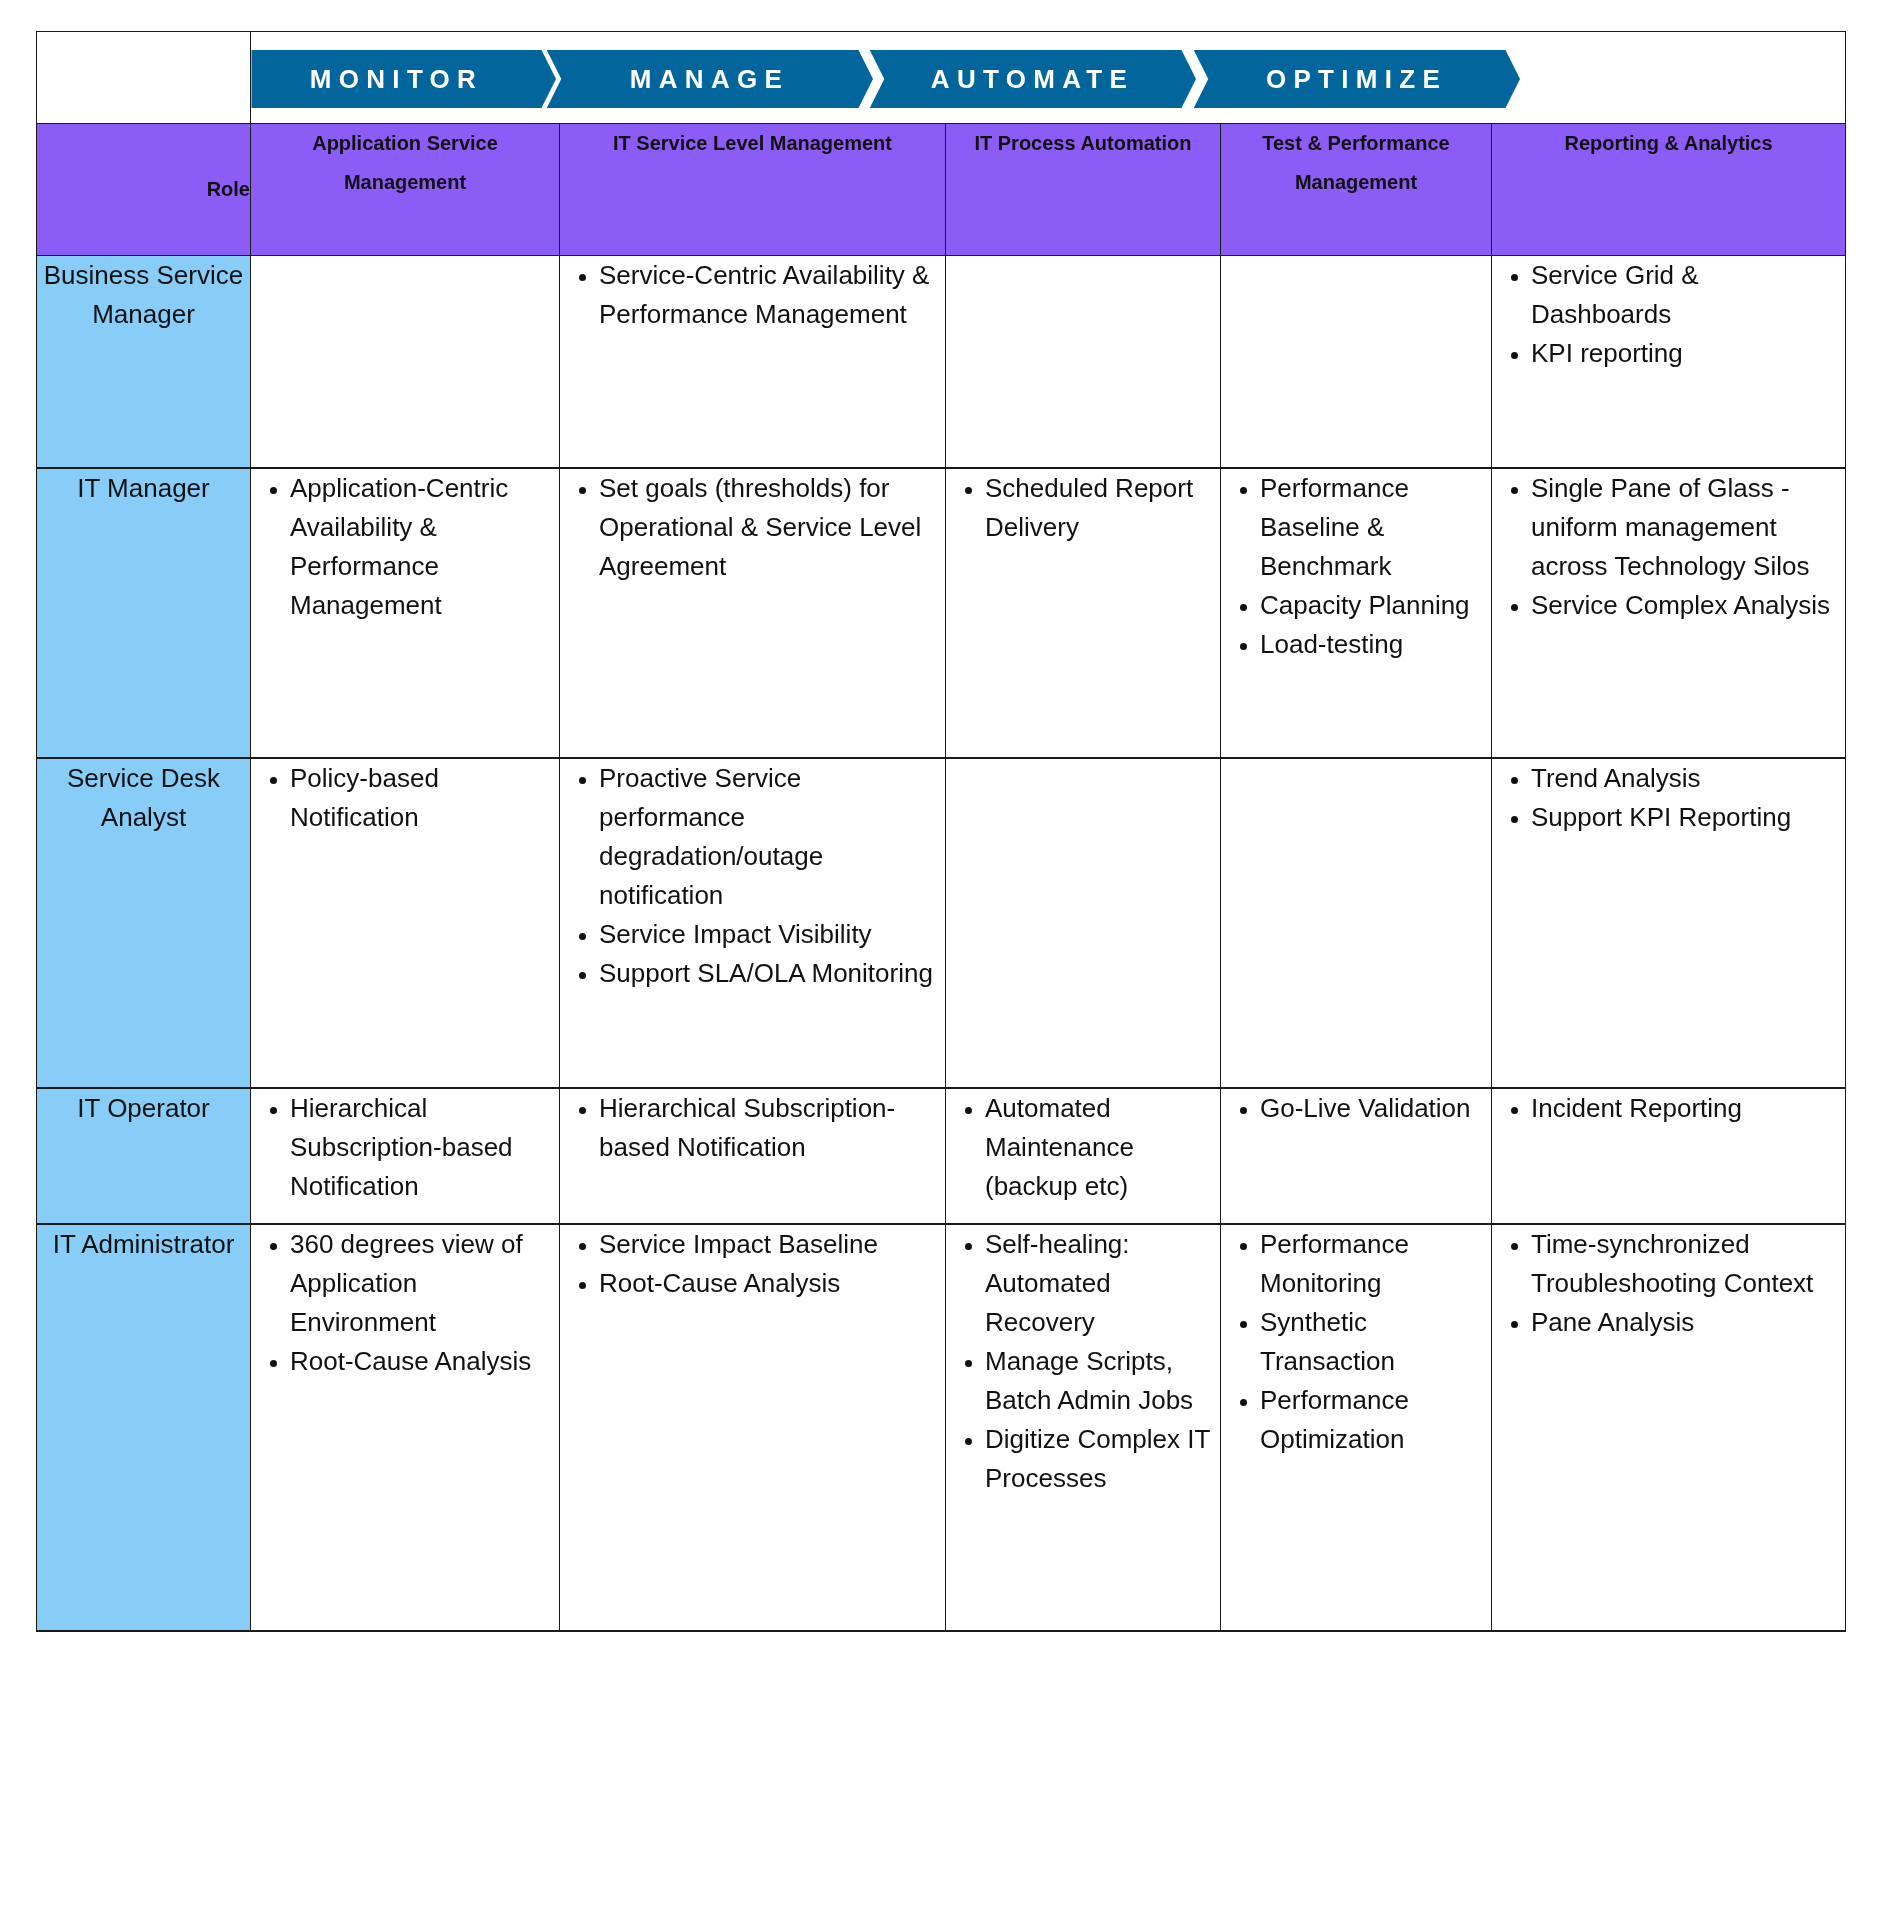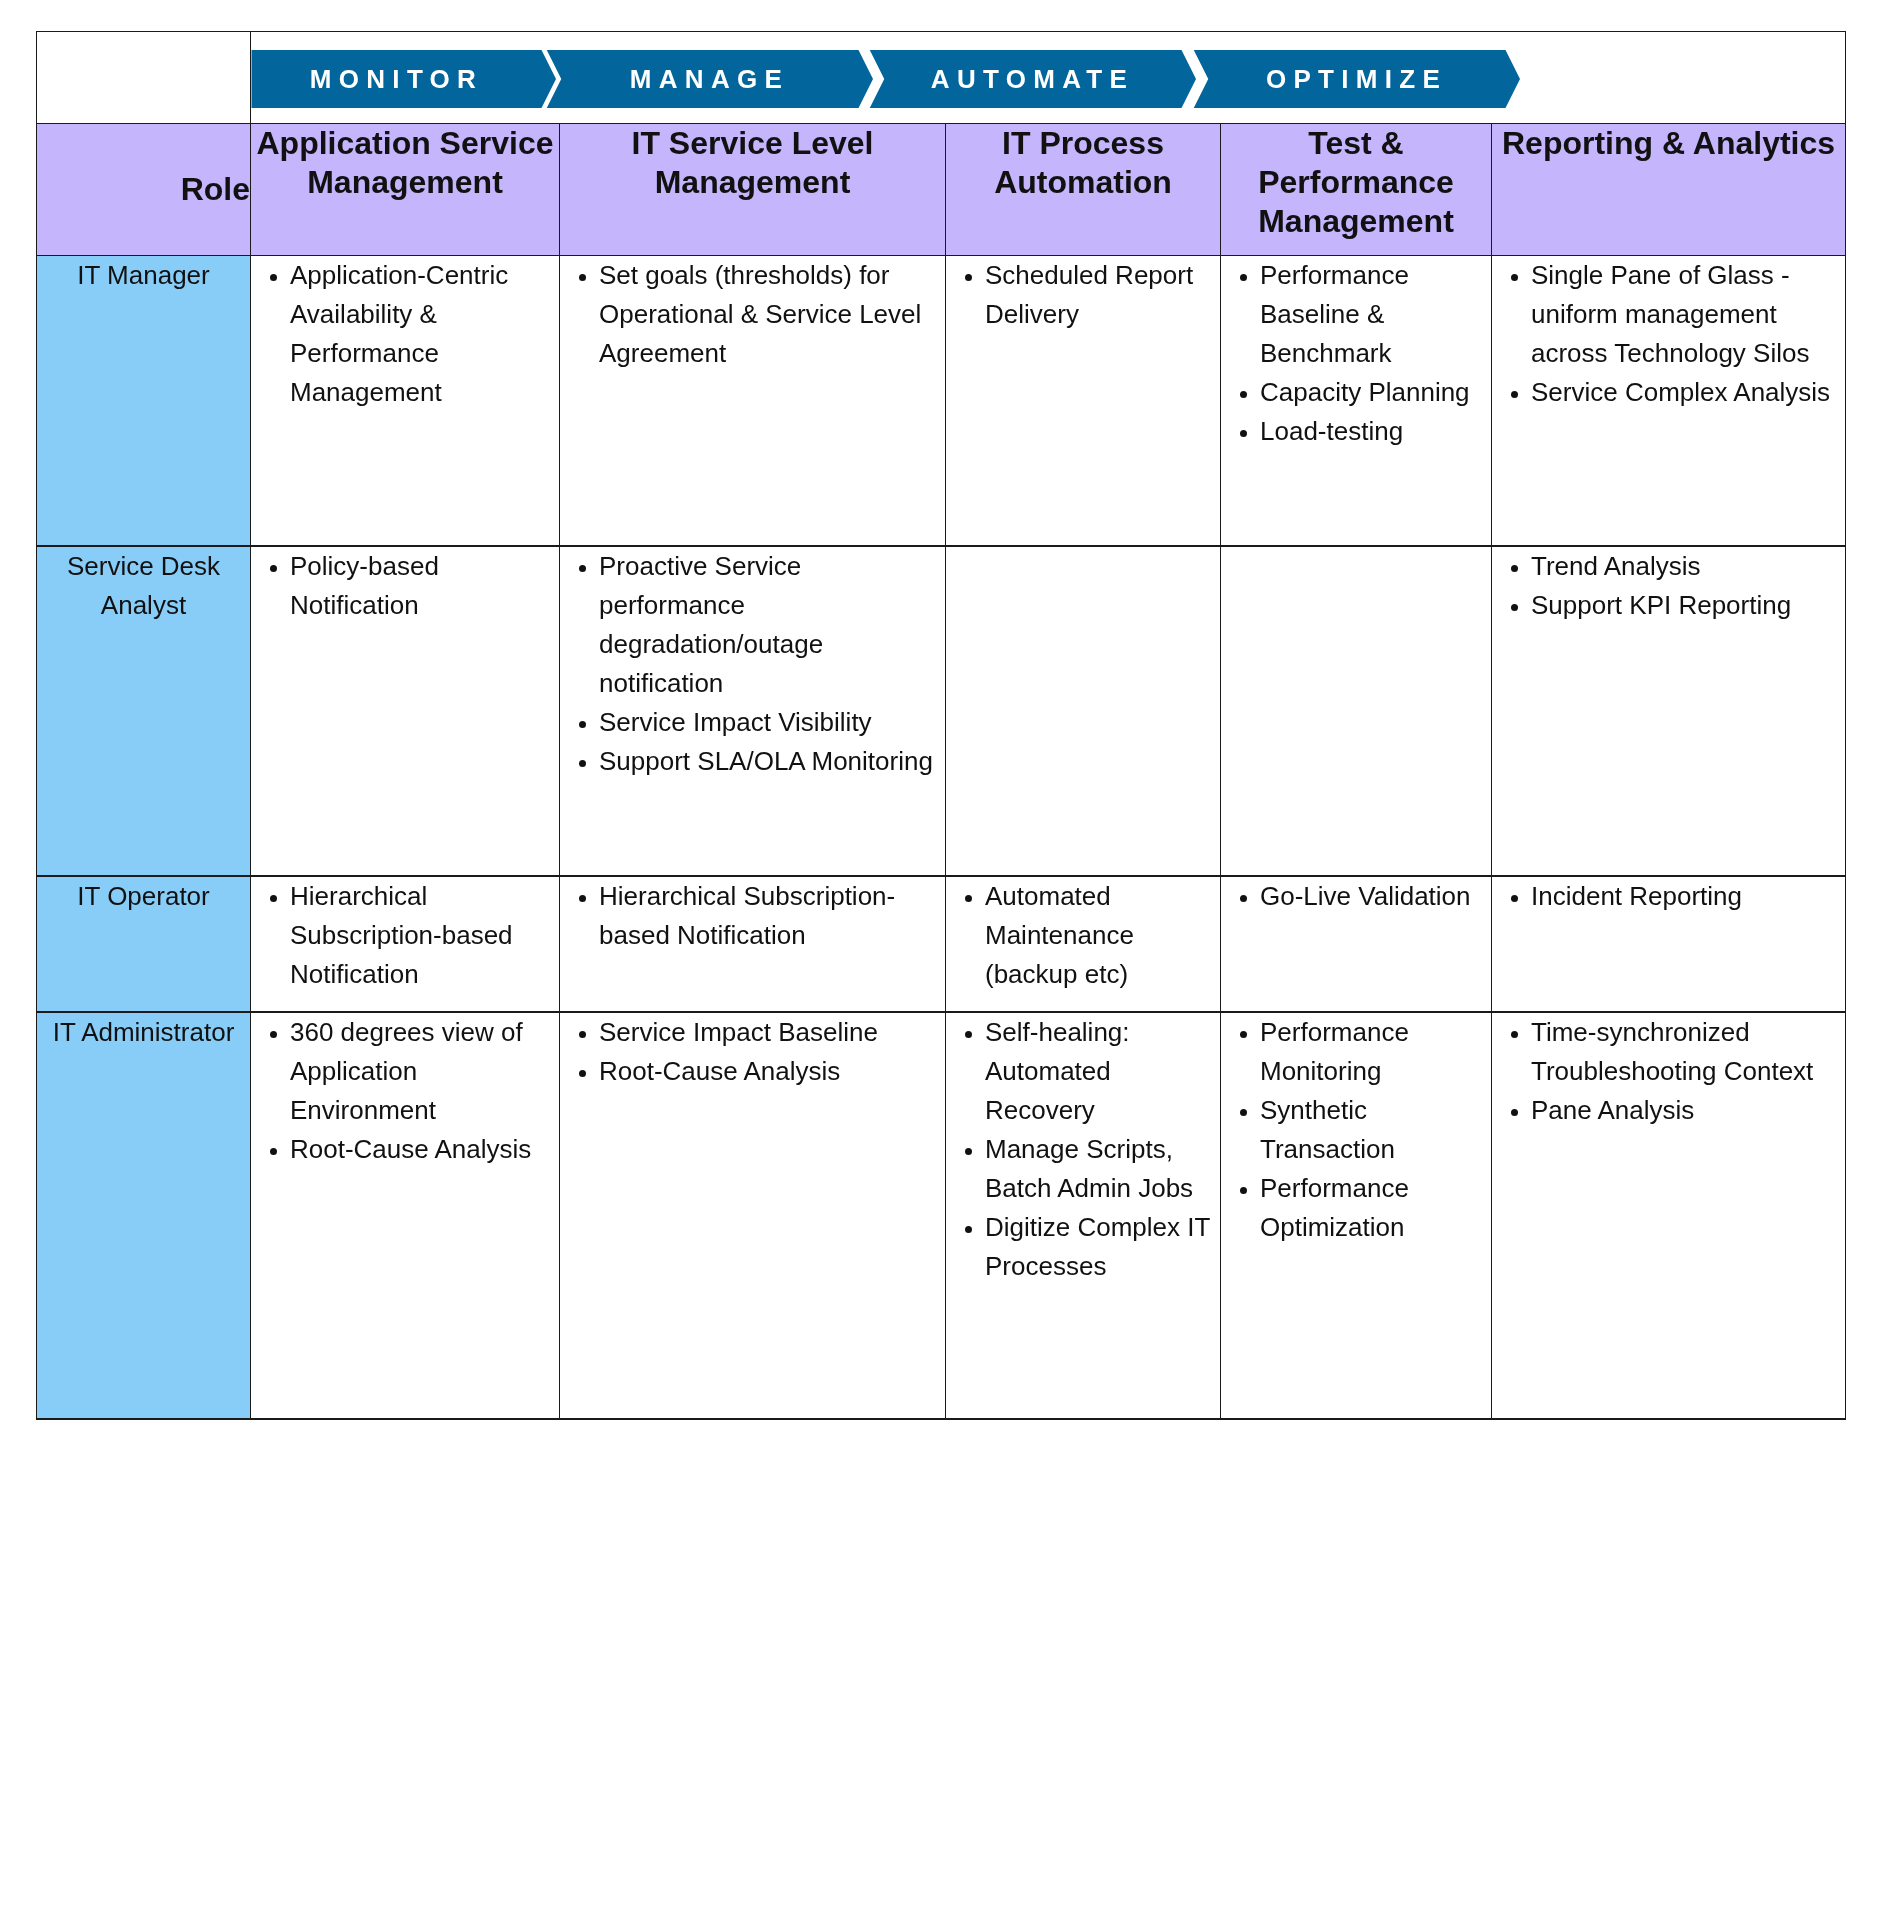--- a/index.html
+++ b/index.html
@@ -9,21 +9,21 @@
   table.matrix { position:absolute; left:36px; top:31px; width:1808px;
     border-collapse:collapse; table-layout:fixed; }
   table.matrix td, table.matrix th { border:1.5px solid #1a1a1a; vertical-align:top; padding:0; }
   .phase-row td { height:91px; background:#fff; border-top:2.9px solid #1a1a1a; border-bottom:2.9px solid #1a1a1a; }
   .phase-cell { position:relative; }
   .chevrons { position:absolute; left:0; top:17.5px; height:58px; width:1280px; }
   .chev { position:absolute; top:0; height:50px; }
   .chev svg { position:absolute; left:0; top:0; }
   .chev span { position:absolute; top:0; left:0; height:58px; line-height:58px; text-align:center;
     color:#fff; font-weight:bold; font-size:26px; letter-spacing:7.3px; }
-  .hdr th { background:#c4b5fd; font-weight:bold; font-size:32px; line-height:39px;
+  .hdr th { background:#8b5cf6; font-weight:bold; font-size:20px; line-height:39px;
     text-align:center; padding-top:14.5px; height:131px; border-bottom:2.9px solid #1a1a1a; }
   .hdr th.role-h { text-align:right; vertical-align:middle; padding-left:14.5px; padding-top:0; }
   td.role { background:#87cdf8; text-align:center; vertical-align:middle; font-size:26px; line-height:39px; padding:0 7.3px; }
   tr.body-row td { border-bottom:2.9px solid #1a1a1a; }
   td.cell { padding:14.5px 10.2px 14.5px 16px; font-size:26px; line-height:39px; }
   ul { margin:0; padding-left:39px; }
   li { margin:0; padding:0; }
   li::marker { font-size:22px; }
 </style>
 </head>
@@ -74,20 +74,37 @@
   <tr class="hdr">
     <th class="role-h">Role</th>
     <th>Application Service Management</th>
     <th>IT Service Level Management</th>
     <th>IT Process Automation</th>
     <th>Test &amp; Performance Management</th>
     <th>Reporting &amp; Analytics</th>
   </tr>
   </tbody>
       <tbody id="rows">
+        <tr class="body-row" style="height: 212px;">
+          <td class="role">Business Service Manager</td>
+          <td class="cell"></td>
+          <td class="cell">
+            <ul>
+              <li>Service-Centric Availability &amp; Performance Management</li>
+            </ul>
+          </td>
+          <td class="cell"></td>
+          <td class="cell"></td>
+          <td class="cell">
+            <ul>
+              <li>Service Grid &amp; Dashboards</li>
+              <li>KPI reporting</li>
+            </ul>
+          </td>
+        </tr>
         <tr class="body-row" style="height: 290px;">
           <td class="role">IT Manager</td>
           <td class="cell">
             <ul>
               <li>Application-Centric Availability &amp; Performance Management</li>
             </ul>
           </td>
           <td class="cell">
             <ul>
               <li>Set goals (thresholds) for Operational &amp; Service Level Agreement</li>

